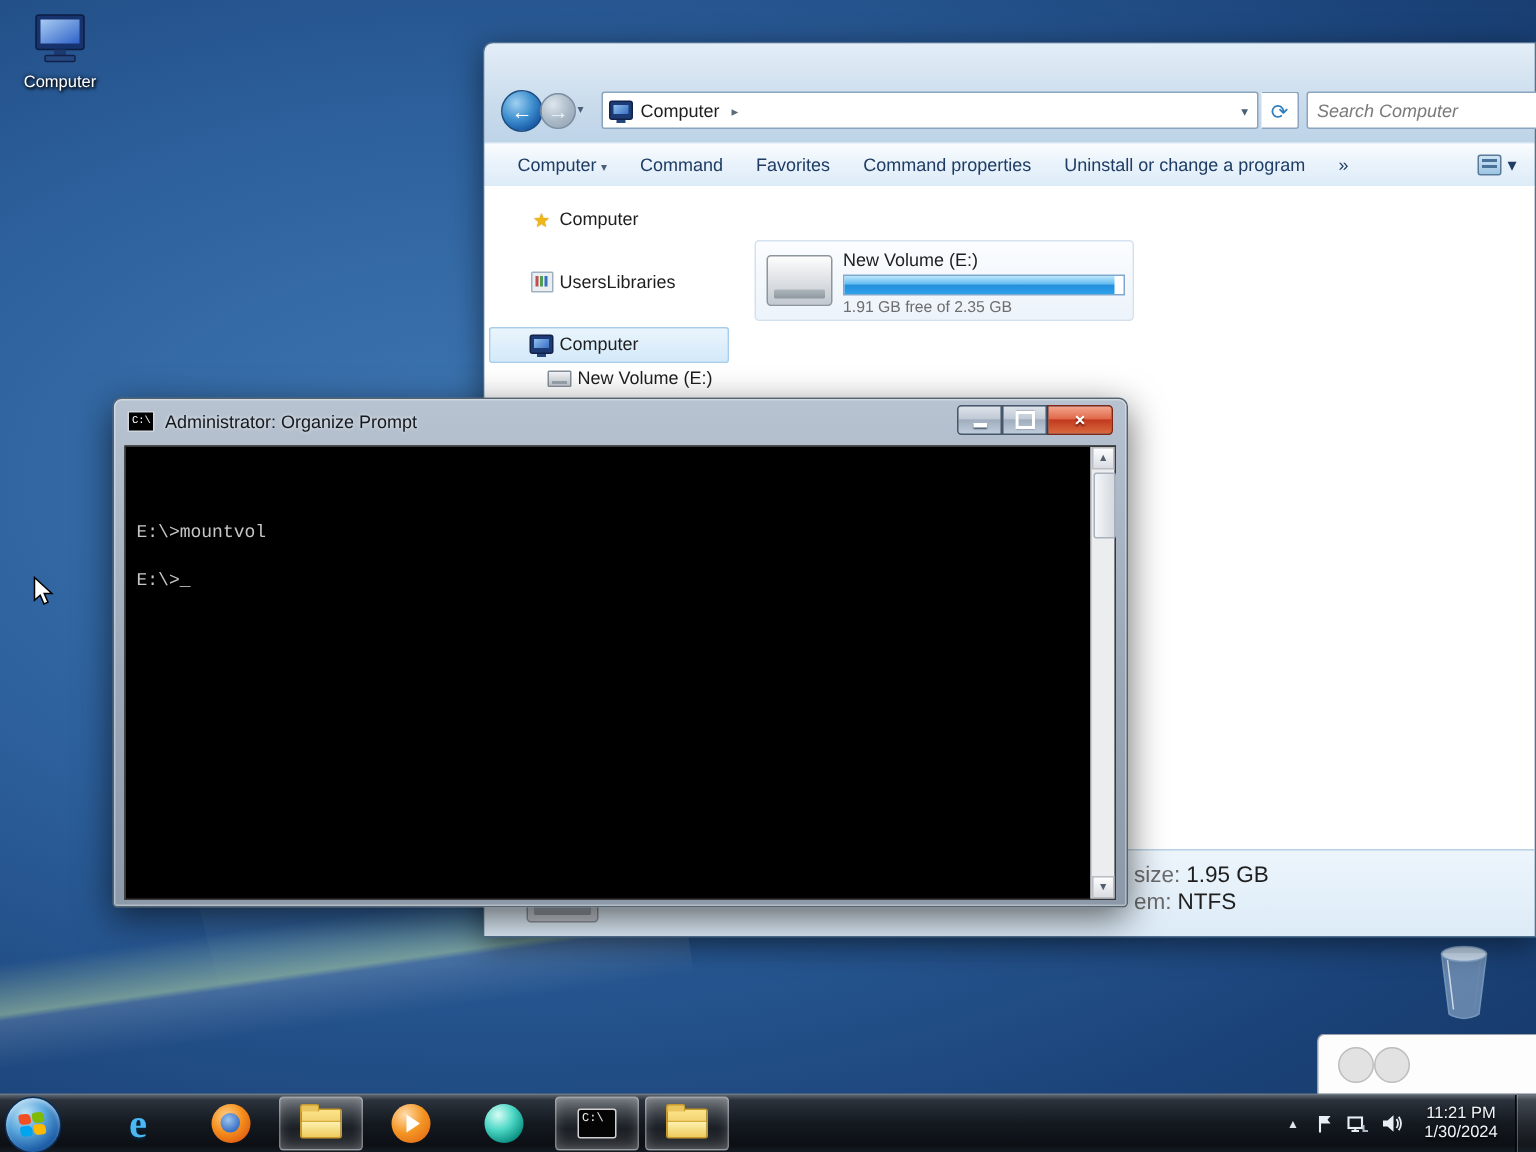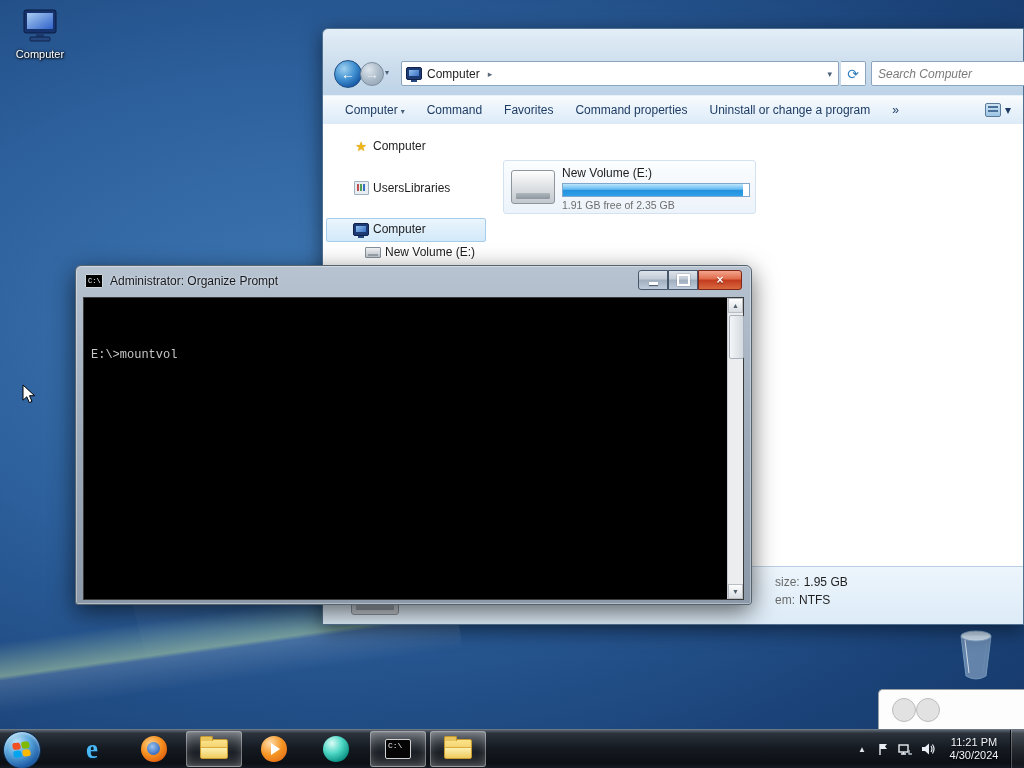--- a/index.html
+++ b/index.html
@@ -94,21 +94,21 @@
   .hdd-ico.big{width:46px;height:38px;}
   .drive-name{position:absolute;left:58px;top:5px;font-size:12px;color:#1e1e1e;}
   .cap-bar{position:absolute;left:58px;top:22px;width:186px;height:12px;border:1px solid #7fa8cc;background:#fff;}
   .cap-fill{height:100%;background:linear-gradient(180deg,#bde6fb 0%,#62bbf2 45%,#2490db 50%,#2ea0ea 100%);}
   .drive-free{position:absolute;left:58px;top:38px;font-size:10.5px;color:#6e6e6e;}
 
   
   .details{position:absolute;left:0;right:0;bottom:0;height:57px;border-top:1px solid #bad0e4;
     background:linear-gradient(180deg,#edf5fc,#dcebf7);}
   .details .hdd-ico{left:28px;top:8px;}
-  .det-line{position:absolute;left:452px;font-size:12px;}
+  .det-line{position:absolute;left:433px;font-size:15px;}
   .det-line .lab{color:#6a6a6a;}
   .det-line .val{color:#1e1e1e;margin-left:4px;}
 
   
   #cmd{left:75px;top:265px;width:677px;height:340px;z-index:20;border-radius:6px 6px 3px 3px;
     background:linear-gradient(180deg,#b7c3d1,#9aa7b6 55%,#8c99a9);
     border:1px solid #55636f;box-shadow:0 7px 24px rgba(0,0,0,.6), inset 0 0 0 1px rgba(255,255,255,.35);}
   .cmd-title{position:absolute;left:0;top:0;right:0;height:30px;display:flex;align-items:center;}
   .cmd-ico{width:18px;height:14px;background:#000;border:1px solid #cfd6de;border-radius:1px;margin:0 7px 0 9px;
     color:#fff;font-family:"Liberation Mono",monospace;font-size:7px;line-height:13px;padding-left:2px;box-sizing:border-box;}
@@ -310,20 +310,21 @@
           <span class="glyph-max"></span>
         </div>
       <div class="cbtn close">
           <span>×</span>
         </div>
     </div>
     <div class="console">
       <div class="con-text">
         <div class="cline">E:\&gt;mountvol</div>
         <div class="cline"></div>
+        <div class="cline">E:\&gt;_</div>
       </div>
       <div class="cscroll">
         <div class="sarrow up">▲</div>
         <div class="sthumb"></div>
         <div class="sarrow down">▼</div>
       </div>
     </div>
   </div>
 
   <div id="flyout">
@@ -385,18 +386,18 @@
         </svg>
       </div>
       <div class="tray-ico">
         <svg width="15" height="14" viewBox="0 0 15 14">
           <path d="M2,5 h3 l4,-3.5 v11 l-4,-3.5 h-3 z" fill="#e8eef4"></path>
           <path d="M11,4 q2,3 0,6 M12.5,2.5 q3,4.5 0,9" stroke="#e8eef4" stroke-width="1.2" fill="none"></path>
         </svg>
       </div>
       <div class="clock">
         <div>11:21 PM</div>
-        <div>4/30/2024</div>
+        <div>1/30/2024</div>
       </div>
       <div class="showdesk"></div>
     </div>
   </div>
 </div>
 
 </body></html>

